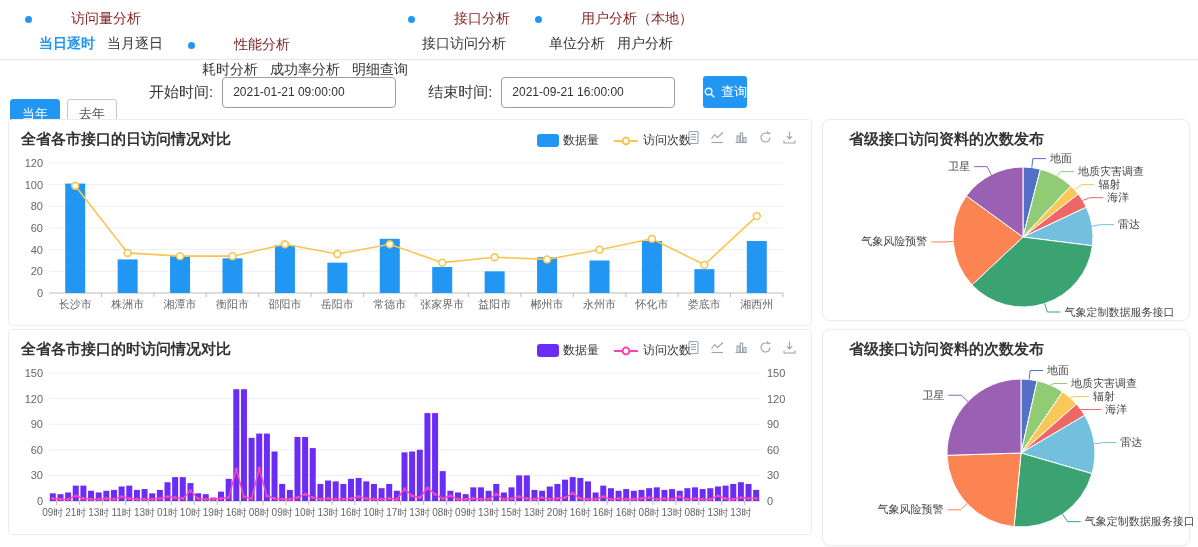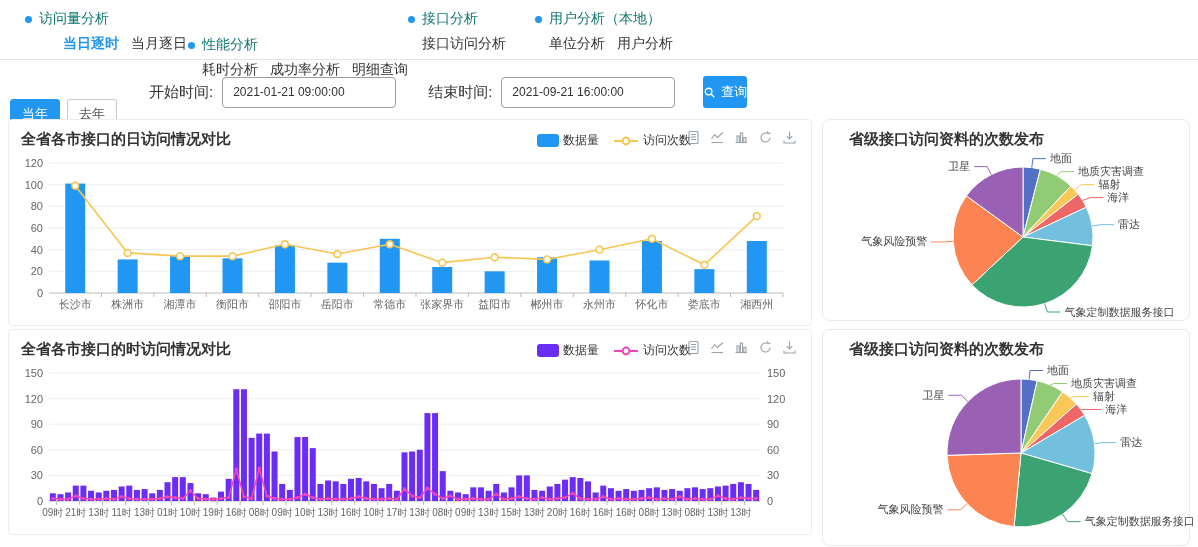--- a/index.html
+++ b/index.html
@@ -4,25 +4,25 @@
 <style>
   * { box-sizing: border-box; margin: 0; padding: 0; }
   html,body { width:1198px; height:547px; background:#fff; overflow:hidden;
     font-family:"Liberation Sans","DejaVu Sans",sans-serif; color:#333; }
 
   
   .nav { display:flex; padding:10px 0 0 25px; height:60px; border-bottom:1px solid #e6e6e6; }
   .nav-group { flex:none; }
   .nav-group.g0{width:163px;} .nav-group.g1{width:220px;margin-top:26px;} .nav-group.g2{width:200px;}
   .nav-group.g3{width:127px;} .nav-group.g4{width:170px;}
-  .nav-title { font-size:14px; color:#0f766e; display:flex; align-items:center; }
+  .nav-title { font-size:14px; color:#7f1d1d; display:flex; align-items:center;gap:32px; }
   .dot { width:7px; height:7px; border-radius:50%; background:#2196f3; margin-right:7px; flex:none; }
   .nav-items { margin:7px 0 0 14px; font-size:14px; display:flex; gap:12px; white-space:nowrap; }
   .nav-item { cursor:pointer; color:#333; }
-  .nav-item.active { color:#2196f3; font-weight:bold;margin-left:24px; }
+  .nav-item.active { color:#2196f3; font-weight:bold; }
 
   
   .filters { display:flex; align-items:center; margin:16px 0 0 10px; height:32px; }
   .btn { height:30px; border-radius:3px; font-size:13px; display:inline-flex; align-items:center;
          justify-content:center; cursor:pointer;margin-top:44px; }
   .btn-primary { background:#2196f3; color:#fff; border:1px solid #2196f3; padding:0 11px; }
   .btn-plain { background:#fff; color:#555; border:1px solid #c8c8c8; padding:0 11px; margin-left:7px; }
   .f-label { font-size:15px; margin:0 9px 0 32px; }
   .f-input { width:174px; height:31px; border:1px solid #9e9e9e; border-radius:4px; padding:0 10px;
              font-size:12px; color:#333; font-family:inherit; background:#fff; }

